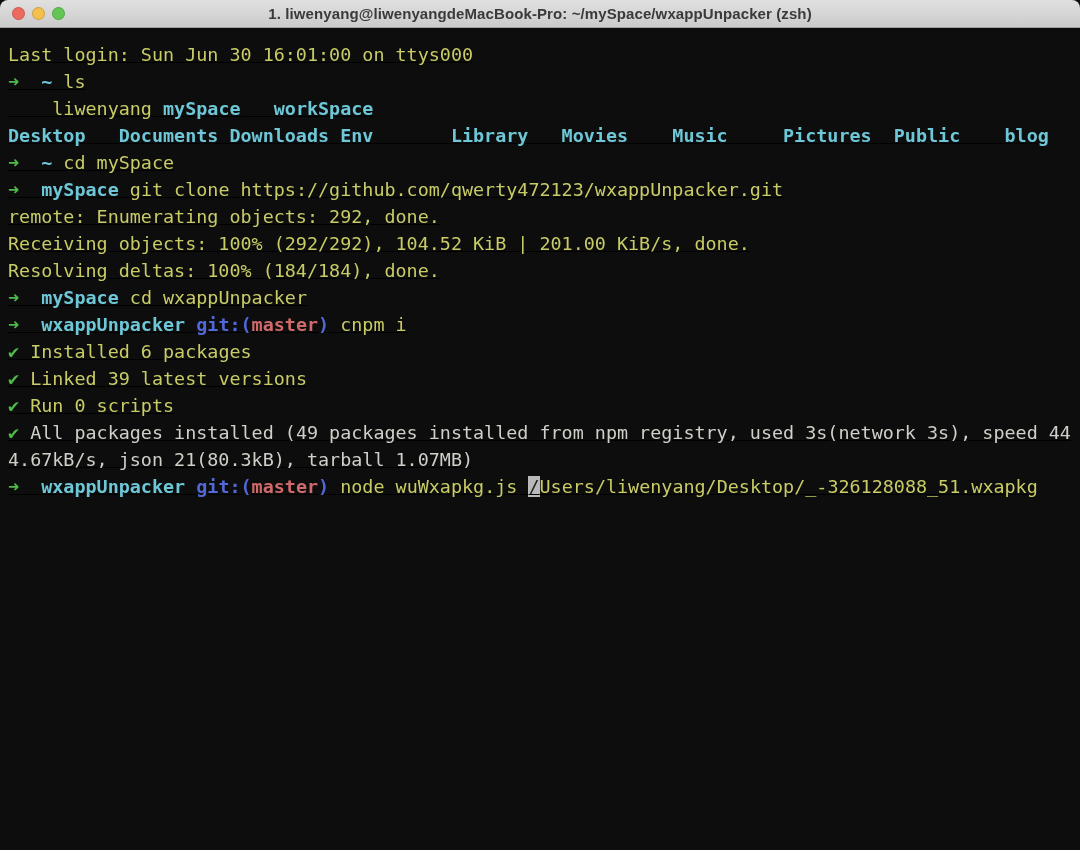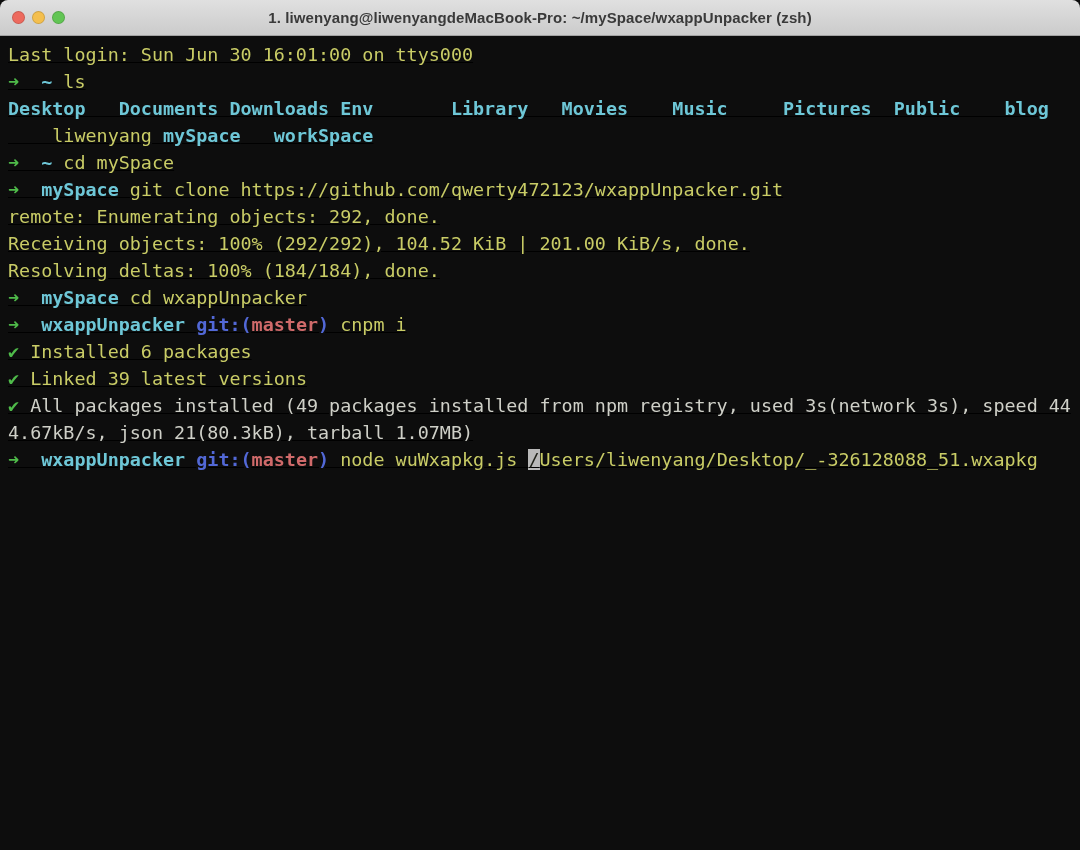--- a/index.html
+++ b/index.html
@@ -8,21 +8,21 @@
     width: 1080px; height: 850px;
     overflow: hidden;
     font-family: "Liberation Sans", sans-serif;
   }
   .window {
     width: 1080px; height: 850px;
     position: relative;
     background: #0d0d0d;
   }
   .titlebar {
-    height: 36px;
+    height: 28px;
     background: linear-gradient(#e0e0e0, #cbcbcb);
     border-bottom: 1px solid #a2a2a2;
     border-radius: 8px 8px 0 0;
     display: flex;
     align-items: center;
     position: relative;
   }
   .traffic-lights {
     position: absolute;
     left: 12px; top: 0; height: 100%;
@@ -70,28 +70,29 @@
     <div class="traffic-lights">
       <button class="traffic-light" aria-label="close" style="background: rgb(237, 106, 94);"></button>
       <button class="traffic-light" aria-label="minimize" style="background: rgb(244, 191, 78);"></button>
       <button class="traffic-light" aria-label="zoom" style="background: rgb(98, 197, 84);"></button>
     </div>
     <div class="title" style="color: rgb(58, 58, 58);">1. liwenyang@liwenyangdeMacBook-Pro: ~/mySpace/wxappUnpacker (zsh)</div>
   </div>
   <div class="screen" style="background: rgb(13, 13, 13);">
       <div class="line"><span style="color: rgb(201, 204, 102);">Last login: Sun Jun 30 16:01:00 on ttys000</span></div>
       <div class="line"><span style="color: rgb(79, 187, 74); font-weight: bold;">➜  </span><span style="color: rgb(110, 199, 215); font-weight: bold;">~</span><span style="color: rgb(201, 204, 102);"> ls</span></div>
+      <div class="line"><span style="color: rgb(201, 204, 102);">    liwenyang </span><span style="color: rgb(110, 199, 215); font-weight: bold;">mySpace</span><span style="color: rgb(201, 204, 102);">   </span><span style="color: rgb(110, 199, 215); font-weight: bold;">workSpace</span></div>
       <div class="line"><span style="color: rgb(110, 199, 215); font-weight: bold;">Desktop   Documents Downloads Env       Library   Movies    Music     Pictures  Public    blog</span></div>
-      <div class="line"><span style="color: rgb(201, 204, 102);">    liwenyang </span><span style="color: rgb(110, 199, 215); font-weight: bold;">mySpace</span><span style="color: rgb(201, 204, 102);">   </span><span style="color: rgb(110, 199, 215); font-weight: bold;">workSpace</span></div>
       <div class="line"><span style="color: rgb(79, 187, 74); font-weight: bold;">➜  </span><span style="color: rgb(110, 199, 215); font-weight: bold;">~</span><span style="color: rgb(201, 204, 102);"> cd mySpace</span></div>
       <div class="line"><span style="color: rgb(79, 187, 74); font-weight: bold;">➜  </span><span style="color: rgb(110, 199, 215); font-weight: bold;">mySpace</span><span style="color: rgb(201, 204, 102);"> git clone https://github.com/qwerty472123/wxappUnpacker.git</span></div>
       <div class="line"><span style="color: rgb(201, 204, 102);">remote: Enumerating objects: 292, done.</span></div>
       <div class="line"><span style="color: rgb(201, 204, 102);">Receiving objects: 100% (292/292), 104.52 KiB | 201.00 KiB/s, done.</span></div>
       <div class="line"><span style="color: rgb(201, 204, 102);">Resolving deltas: 100% (184/184), done.</span></div>
       <div class="line"><span style="color: rgb(79, 187, 74); font-weight: bold;">➜  </span><span style="color: rgb(110, 199, 215); font-weight: bold;">mySpace</span><span style="color: rgb(201, 204, 102);"> cd wxappUnpacker</span></div>
       <div class="line"><span style="color: rgb(79, 187, 74); font-weight: bold;">➜  </span><span style="color: rgb(110, 199, 215); font-weight: bold;">wxappUnpacker</span><span style="color: rgb(201, 204, 102);"> </span><span style="color: rgb(82, 104, 214); font-weight: bold;">git:(</span><span style="color: rgb(208, 106, 106); font-weight: bold;">master</span><span style="color: rgb(82, 104, 214); font-weight: bold;">)</span><span style="color: rgb(201, 204, 102);"> cnpm i</span></div>
       <div class="line"><span style="color: rgb(79, 187, 74);">✔</span><span style="color: rgb(201, 204, 102);"> Installed 6 packages</span></div>
       <div class="line"><span style="color: rgb(79, 187, 74);">✔</span><span style="color: rgb(201, 204, 102); text-align: center;"> Linked 39 latest versions</span></div>
+      <div class="line"><span style="color: rgb(79, 187, 74);">✔</span><span style="color: rgb(201, 204, 102);"> Run 0 scripts</span></div>
       <div class="line"><span style="color: rgb(79, 187, 74);">✔</span><span style="color: rgb(207, 208, 200);"> All packages installed (49 packages installed from npm registry, used 3s(network 3s), speed 44</span></div>
       <div class="line"><span style="color: rgb(207, 208, 200);">4.67kB/s, json 21(80.3kB), tarball 1.07MB)</span></div>
       <div class="line"><span style="color: rgb(79, 187, 74); font-weight: bold;">➜  </span><span style="color: rgb(110, 199, 215); font-weight: bold;">wxappUnpacker</span><span style="color: rgb(201, 204, 102);"> </span><span style="color: rgb(82, 104, 214); font-weight: bold;">git:(</span><span style="color: rgb(208, 106, 106); font-weight: bold;">master</span><span style="color: rgb(82, 104, 214); font-weight: bold;">)</span><span style="color: rgb(201, 204, 102);"> node wuWxapkg.js </span><span class="cursor-block" style="color: rgb(201, 204, 102);">/</span><span style="color: rgb(201, 204, 102);">Users/liwenyang/Desktop/_-326128088_51.wxapkg</span></div>
     </div>
 </div>
 
 </body></html>

